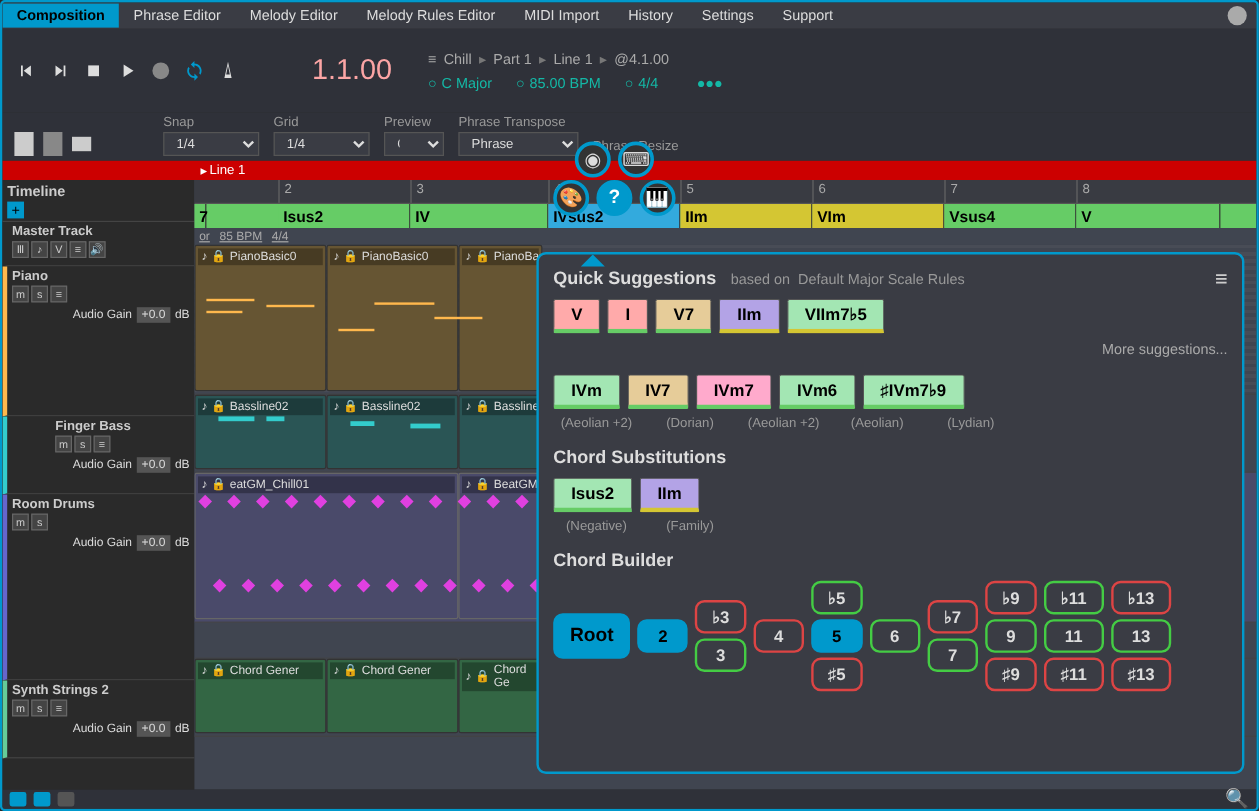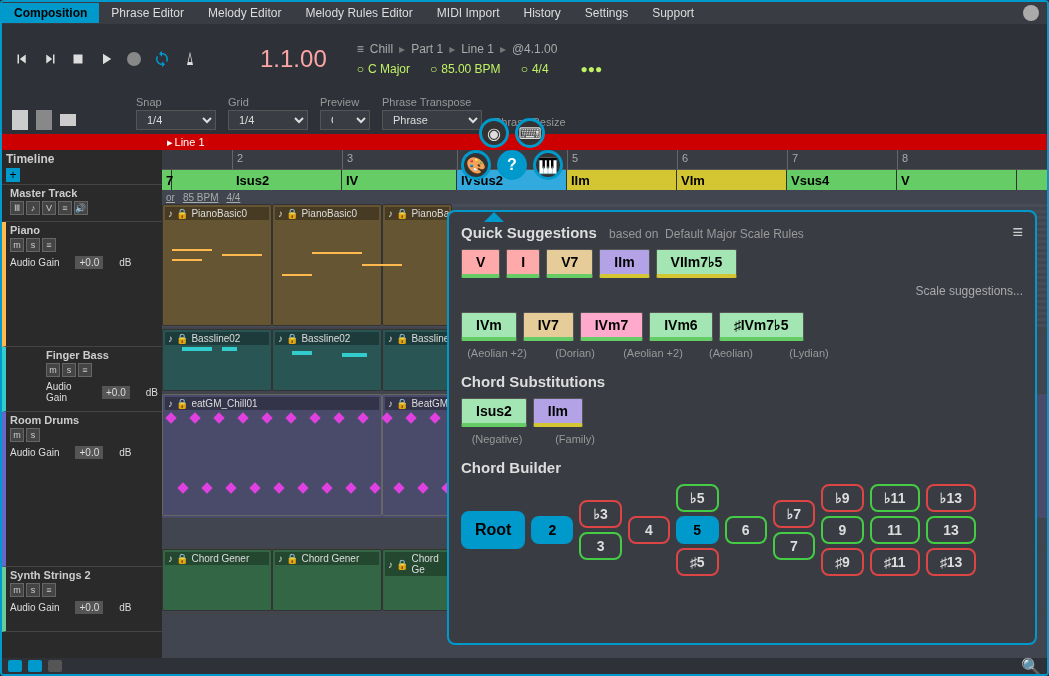--- a/index.html
+++ b/index.html
@@ -15,21 +15,21 @@
 .transport-bar { height: 70px; background: #2f3139; display: flex; align-items: center; padding: 0 10px; position: relative; }
 .transport-controls { display: flex; gap: 8px; align-items: center; }
 .transport-btn { width: 20px; height: 20px; color: #ddd; cursor: pointer; display: flex; align-items: center; justify-content: center; }
 .transport-btn svg { width: 18px; height: 18px; fill: #ddd; }
 .record { width: 14px; height: 14px; background: #888; border-radius: 50%; }
 .loop svg { fill: #0099cc; }
 .position-display { font-size: 24px; color: #fca5a5; margin-left: 60px; font-weight: 300; }
 .song-info { margin-left: 30px; font-size: 12px; color: #aaa; }
 .breadcrumbs { display: flex; align-items: center; gap: 6px; margin-bottom: 6px; }
 .breadcrumb-sep { color: #777; }
-.song-meta { display: flex; gap: 20px; color: #bef264; font-size: 12px; }
+.song-meta { display: flex; gap: 20px; color: #14b8a6; font-size: 12px; }
 .song-meta-item::before { content: "○"; margin-right: 4px; }
 
 
 .secondary-bar { height: 40px; background: #2f3139; display: flex; padding: 0 10px; align-items: flex-end; padding-bottom: 4px; }
 .file-icons { display: flex; gap: 8px; align-items: center; margin-right: 60px; }
 .file-icon { width: 16px; height: 20px; background: #ccc; }
 .toolbar-field { margin-right: 12px; }
 .toolbar-label { font-size: 11px; color: #999; margin-bottom: 2px; }
 .toolbar-select { background: #3a3c44; border: 1px solid #555; color: #ddd; font-size: 11px; padding: 2px 20px 2px 6px; height: 20px; }
 .toolbar-select.narrow { width: 50px; }
@@ -48,21 +48,21 @@
 .sidebar-add { width: 14px; height: 14px; background: #0099cc; color: #000; font-size: 12px; text-align: center; line-height: 14px; margin-top: 2px; }
 .track-header { padding: 2px 4px; font-size: 11px; background: #2a2a2a; border-bottom: 1px solid #444; border-left: 4px solid transparent; min-height: 65px; }
 .track-header.piano { border-left-color: #ffb84d; }
 .track-header.bass { border-left-color: #33cccc; padding-left: 40px; }
 .track-header.drums { border-left-color: #6666cc; }
 .track-header.strings { border-left-color: #66cc99; }
 .track-header.master { min-height: 30px; }
 .track-name { font-weight: bold; color: #ccc; margin-bottom: 2px; }
 .track-btns { display: flex; gap: 2px; margin-bottom: 4px; }
 .track-btn { width: 14px; height: 14px; background: #444; border: 1px solid #666; font-size: 9px; text-align: center; color: #ccc; line-height: 12px; }
-.audio-gain { display: flex; align-items: center; gap: 16px; font-size: 10px; }
+.audio-gain { display: flex; align-items: center; gap: 4px; font-size: 10px; justify-content: flex-end; }
 .audio-gain-bar { background: #555; padding: 1px 4px; }
 
 .timeline-area { flex: 1; position: relative; background: #404550; overflow: hidden; }
 .ruler { height: 20px; background: #393b42; border-bottom: 1px solid #555; position: relative; }
 .ruler-mark { position: absolute; top: 0; height: 100%; border-left: 1px solid #666; color: #aaa; font-size: 11px; padding-left: 4px; padding-top: 2px; }
 .chord-track { height: 20px; background: linear-gradient(90deg, #6c6, #6c6); position: relative; }
 .chord-block { position: absolute; top: 0; height: 100%; border-right: 1px solid #333; color: #000; font-weight: bold; font-size: 13px; padding-left: 4px; display: flex; align-items: center; }
 .master-info { height: 14px; background: #404550; color: #aaa; font-size: 10px; padding-left: 4px; display: flex; align-items: center; gap: 8px; text-decoration: underline; }
 .track-lane { position: relative; background: #404550; border-bottom: 1px solid #444; }
 .clip { position: absolute; border: 1px solid #333; border-radius: 2px; font-size: 10px; color: #222; padding: 2px; overflow: hidden; }
@@ -466,30 +466,30 @@
   <div class="panel-section">
     <div class="panel-heading"><span>Quick Suggestions</span>
       <span class="panel-subtext"><span>based on</span>&nbsp;&nbsp;<span>Default Major Scale Rules</span></span></div>
     <div class="chip-row" id="quick-chips">
         <div class="chip pink">V</div>
         <div class="chip pink">I</div>
         <div class="chip tan">V7</div>
         <div class="chip purple">IIm</div>
         <div class="chip mint">VIIm7♭5</div>
       </div>
-    <div class="more-link">Scale suggestions...</div>
+    <div class="more-link">More suggestions...</div>
   </div>
 
   <div class="panel-section">
     <div class="chip-row" id="borrowed-chips">
         <div class="chip green">IVm</div>
         <div class="chip tan">IV7</div>
         <div class="chip pink2">IVm7</div>
         <div class="chip green">IVm6</div>
-        <div class="chip green">♯IVm7♭5</div>
+        <div class="chip green">♯IVm7♭9</div>
       </div>
     <div class="sub-labels" id="borrowed-subs">
         <div class="sub-label">(Aeolian +2)</div>
         <div class="sub-label">(Dorian)</div>
         <div class="sub-label">(Aeolian +2)</div>
         <div class="sub-label">(Aeolian)</div>
         <div class="sub-label">(Lydian)</div>
       </div>
   </div>
 

